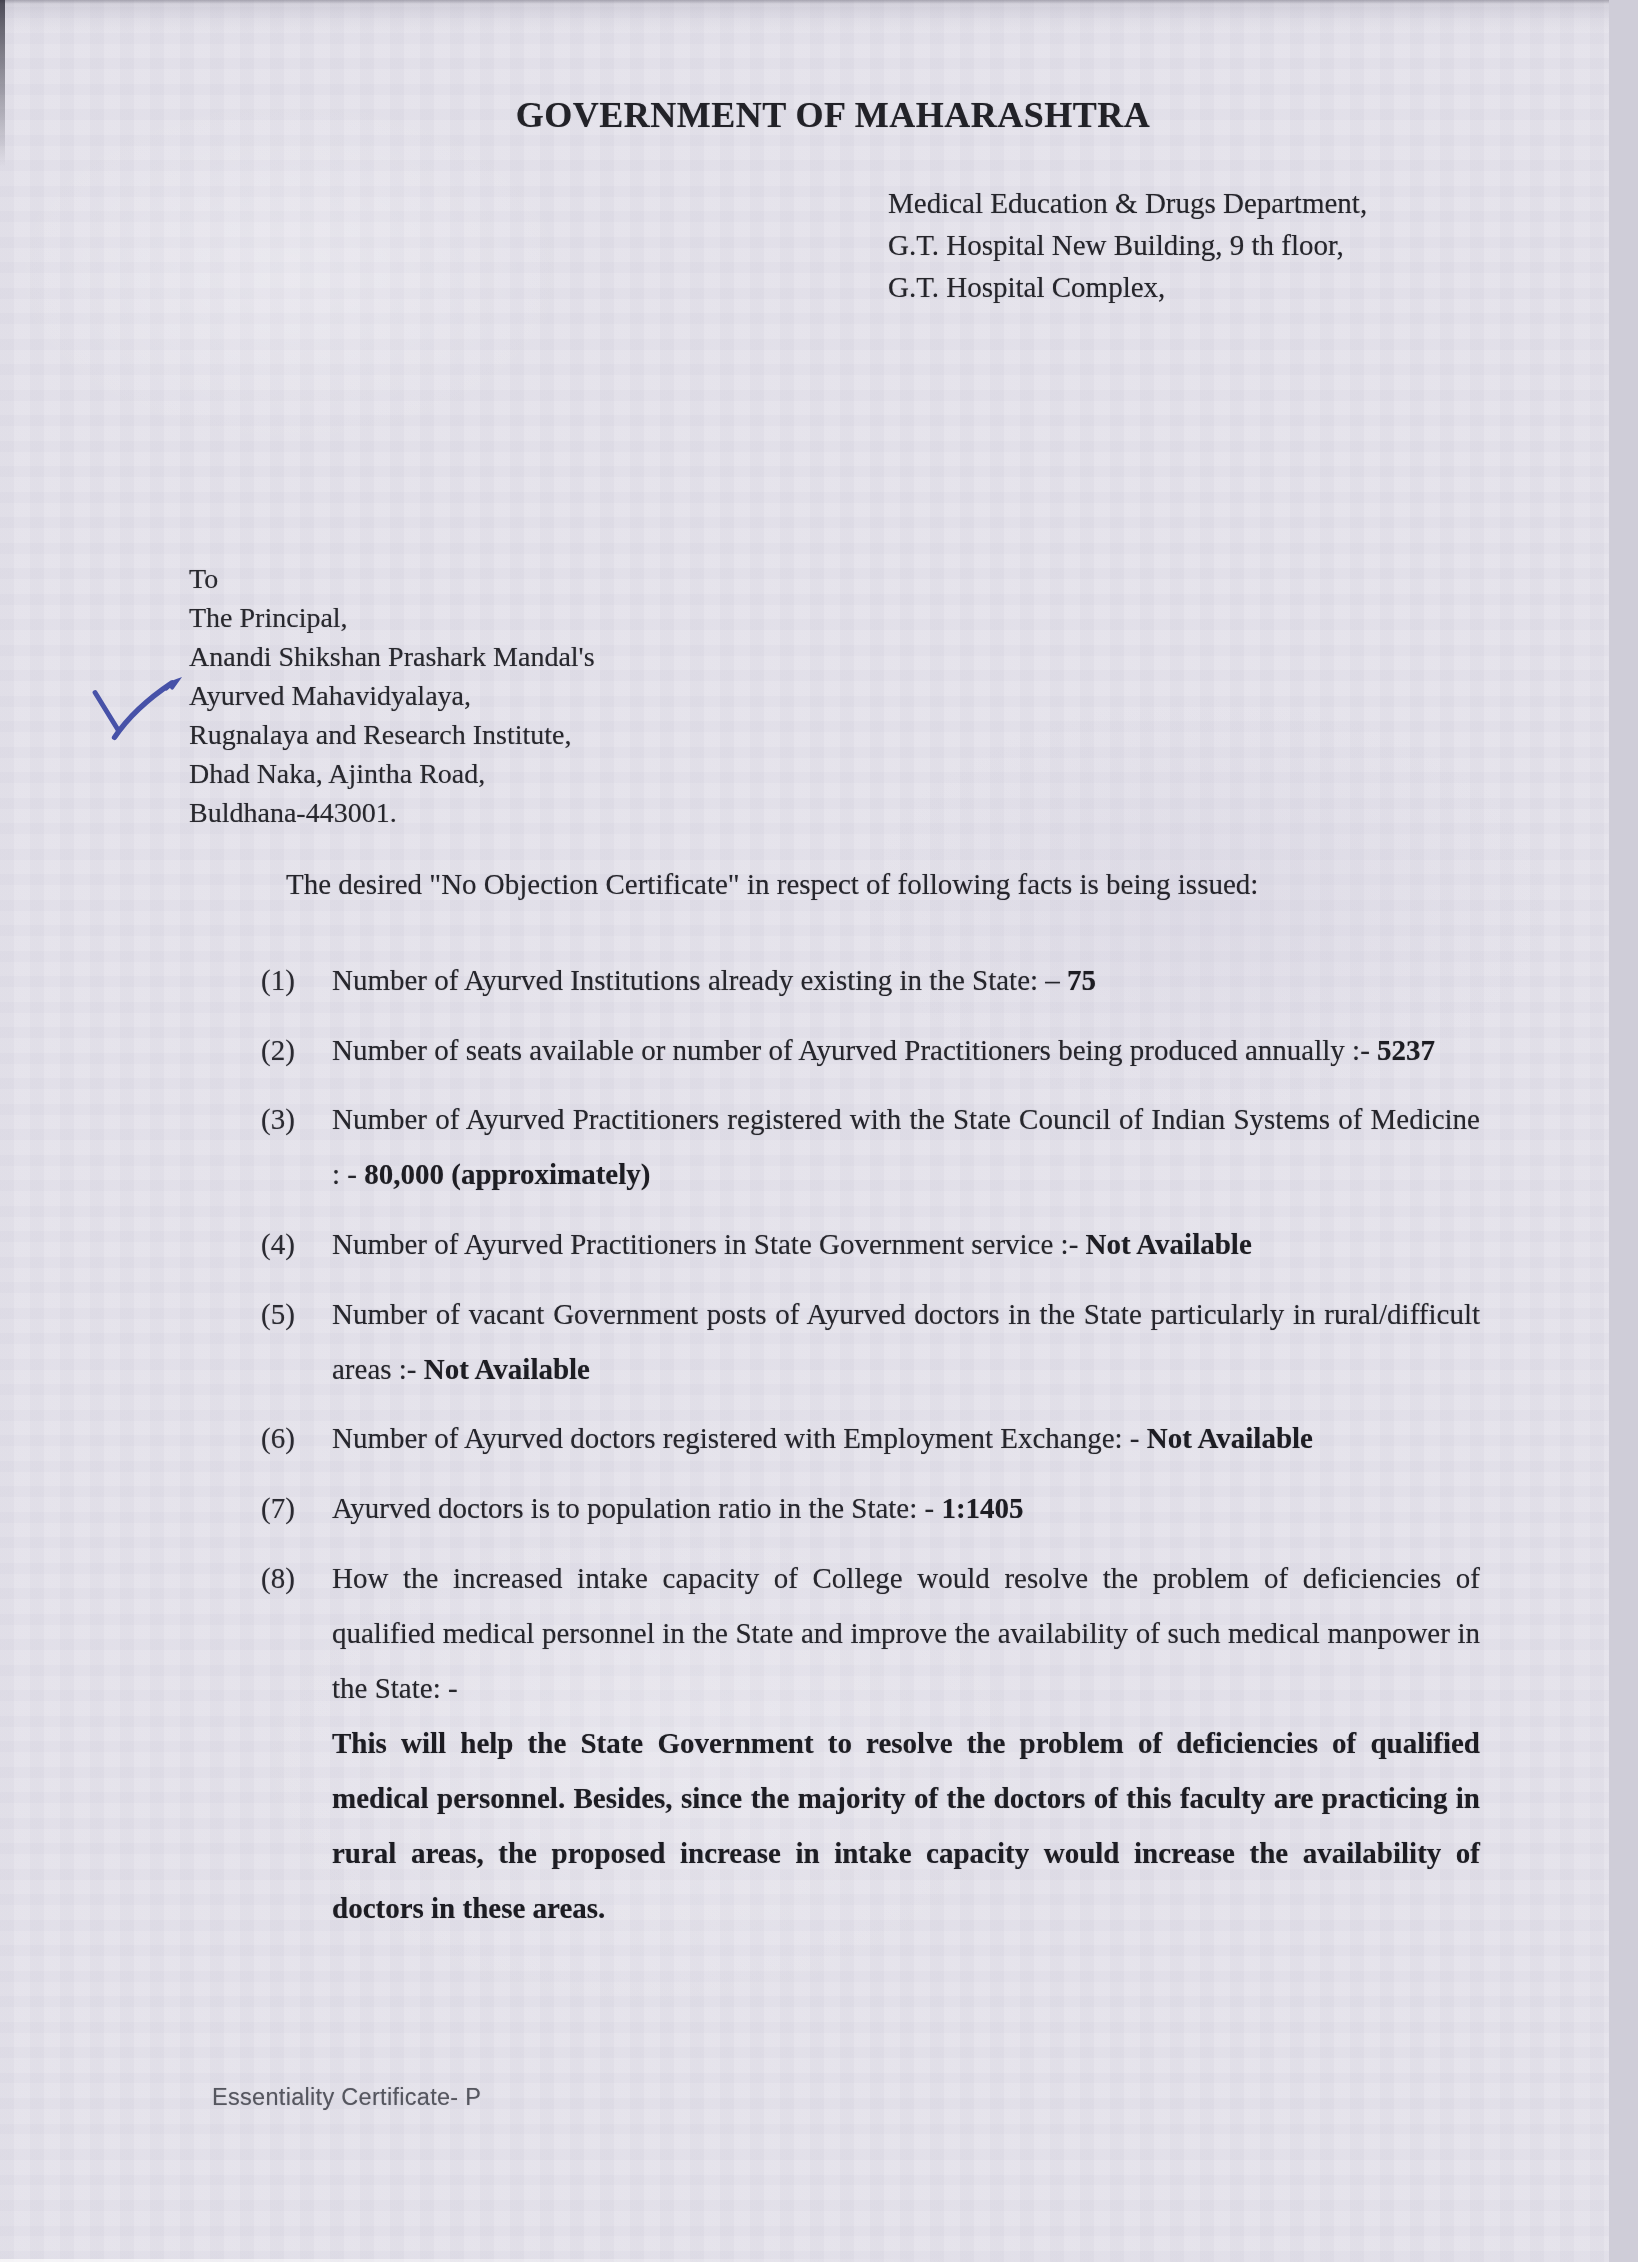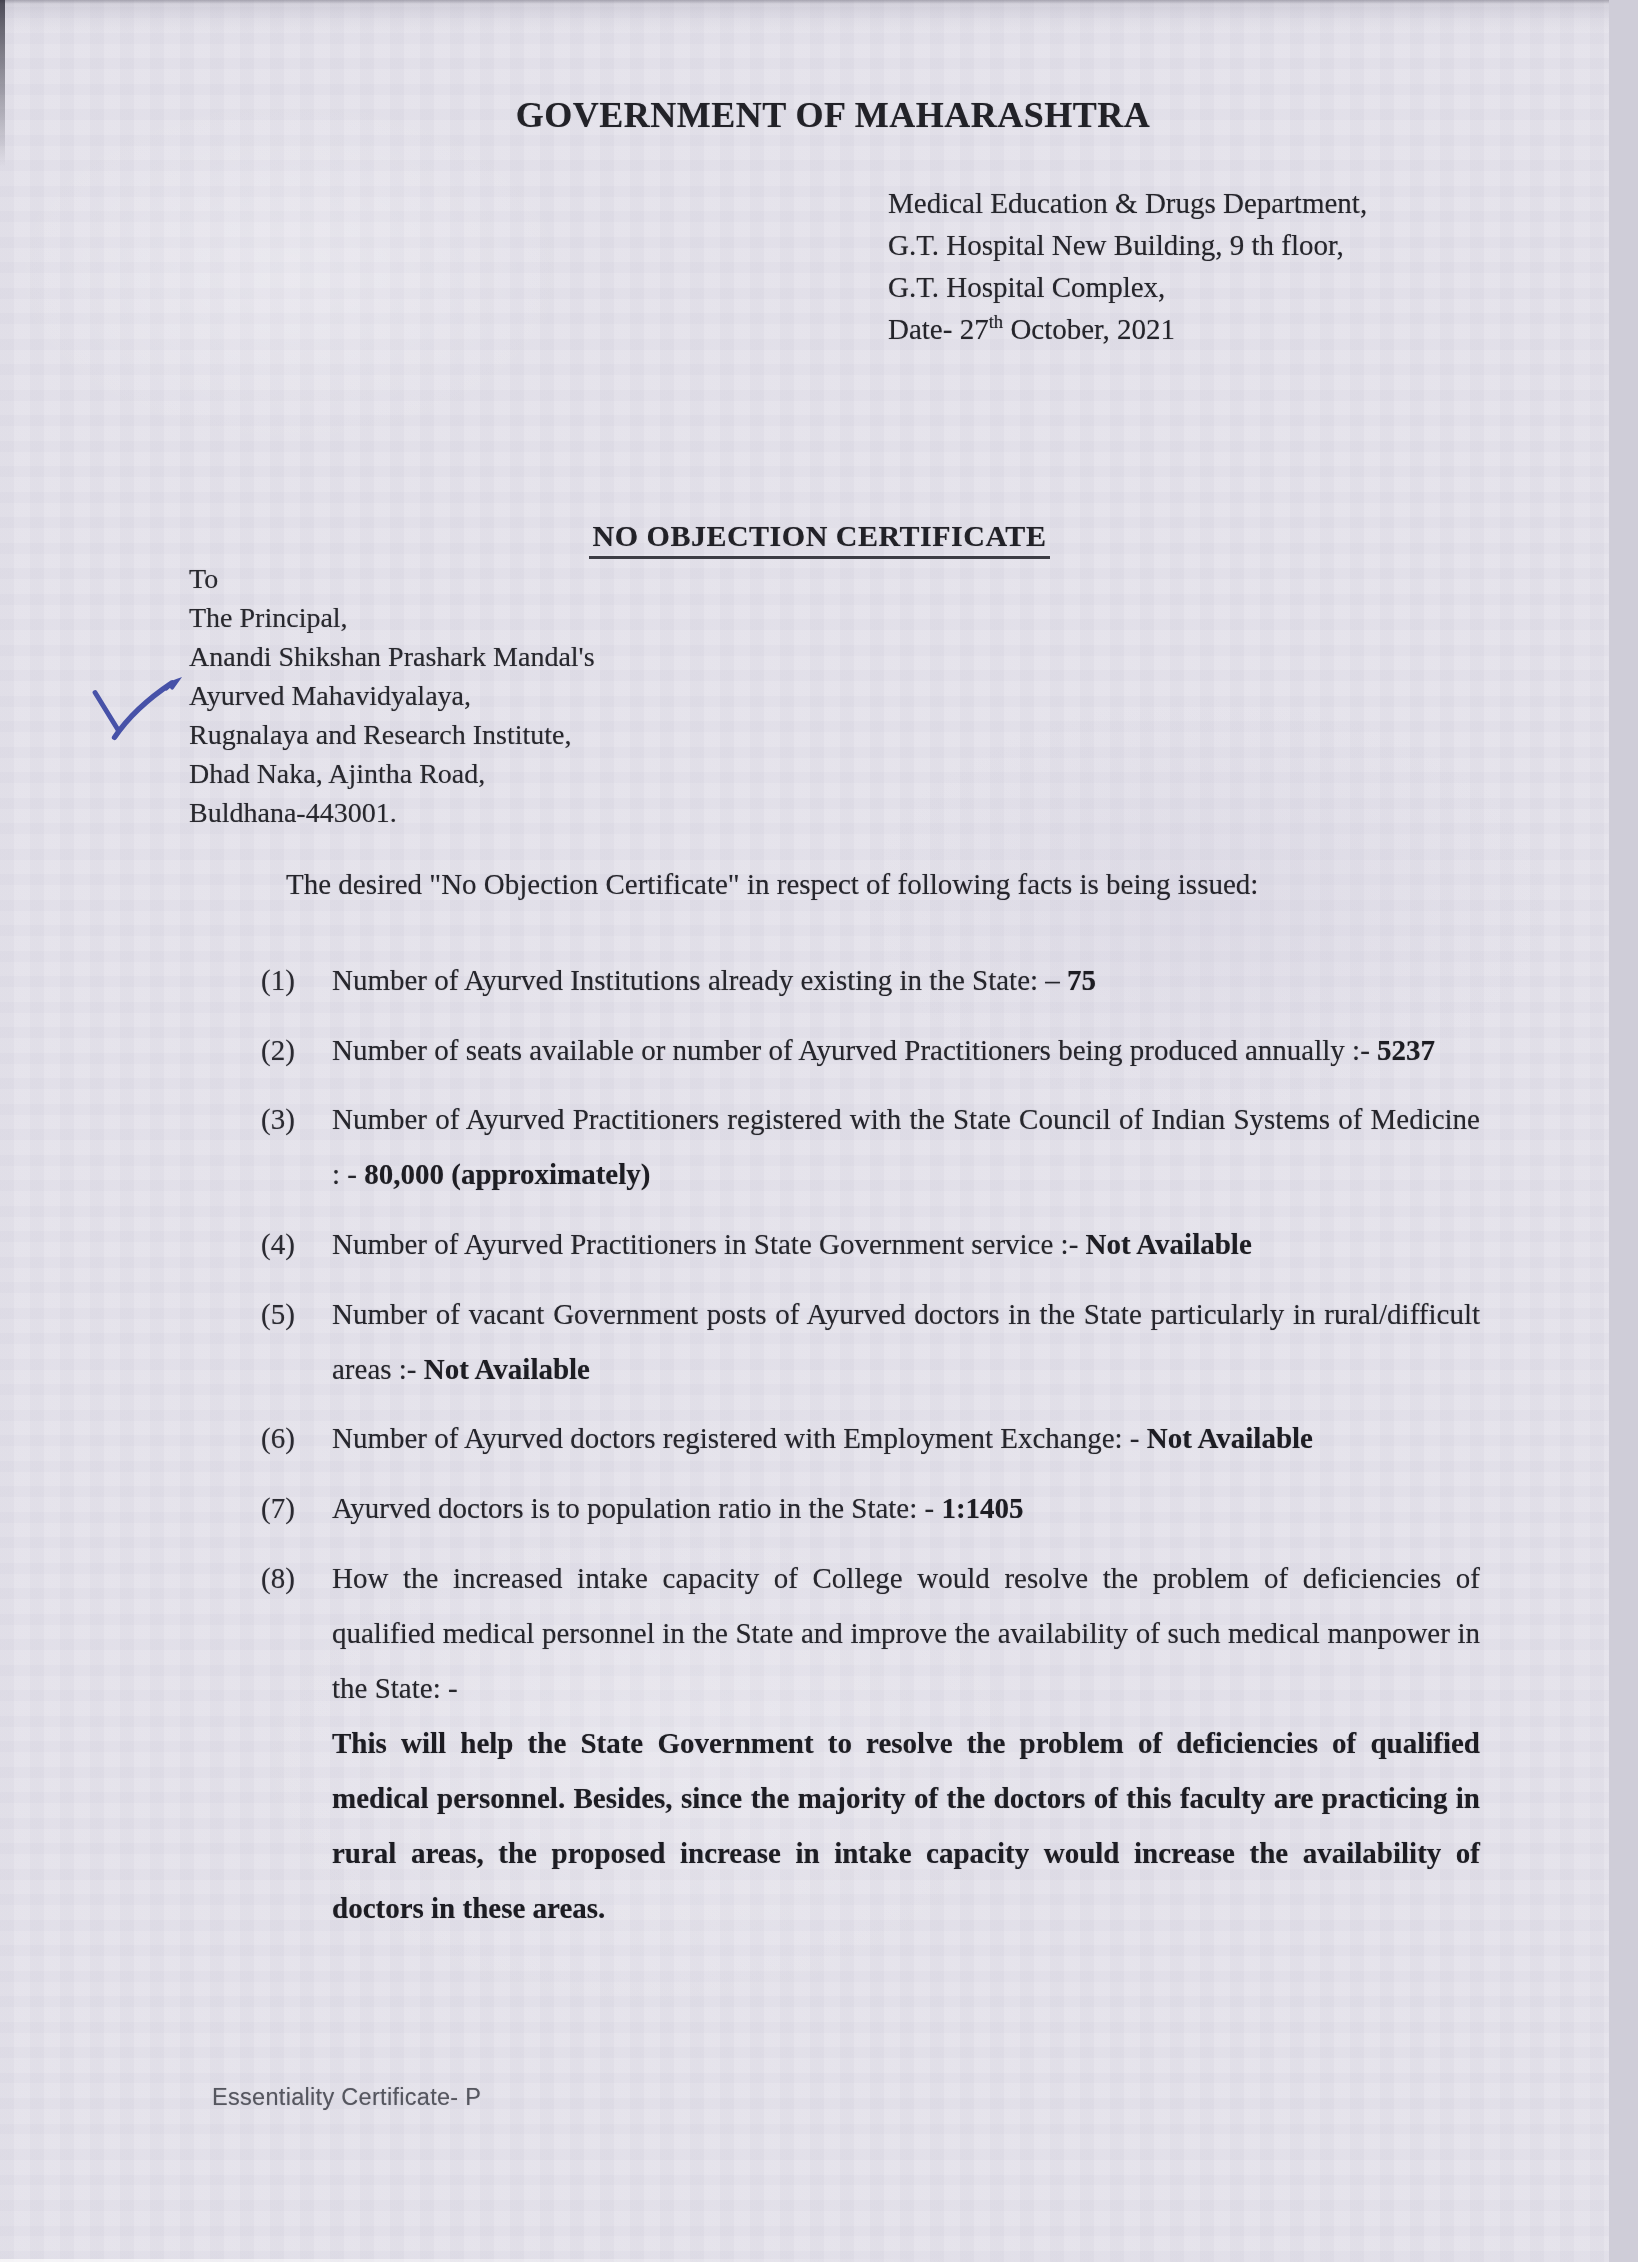--- a/index.html
+++ b/index.html
@@ -102,26 +102,22 @@
   <div class="edge-top"></div>
   <div class="edge-left"></div>
   <div class="edge-bottom"></div>
 
   <div class="header-title txt">GOVERNMENT OF MAHARASHTRA</div>
 
   <div class="ref-block txt">
     <div>Medical Education &amp; Drugs Department,</div>
     <div>G.T. Hospital New Building, 9 th floor,</div>
     <div>G.T. Hospital Complex,</div>
-    <div><span>Date-  27</span><sup>th</sup><span> October, 2021</span></div>
   </div>
 
-  <div class="cert-title">
-    <span class="txt">NO OBJECTION CERTIFICATE</span>
-  </div>
 
   <div class="recipient txt">
     <div>To</div>
     <div>The Principal,</div>
     <div>Anandi Shikshan Prashark Mandal's</div>
     <div>Ayurved Mahavidyalaya,</div>
     <div>Rugnalaya and Research Institute,</div>
     <div>Dhad Naka, Ajintha Road,</div>
     <div>Buldhana-443001.</div>
   </div>

